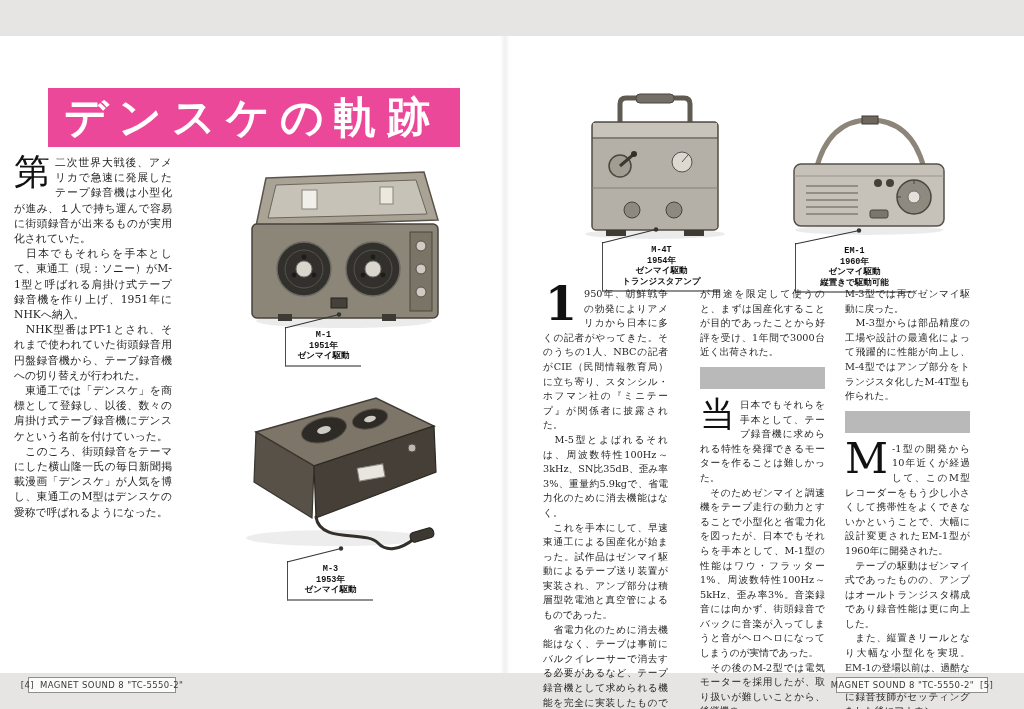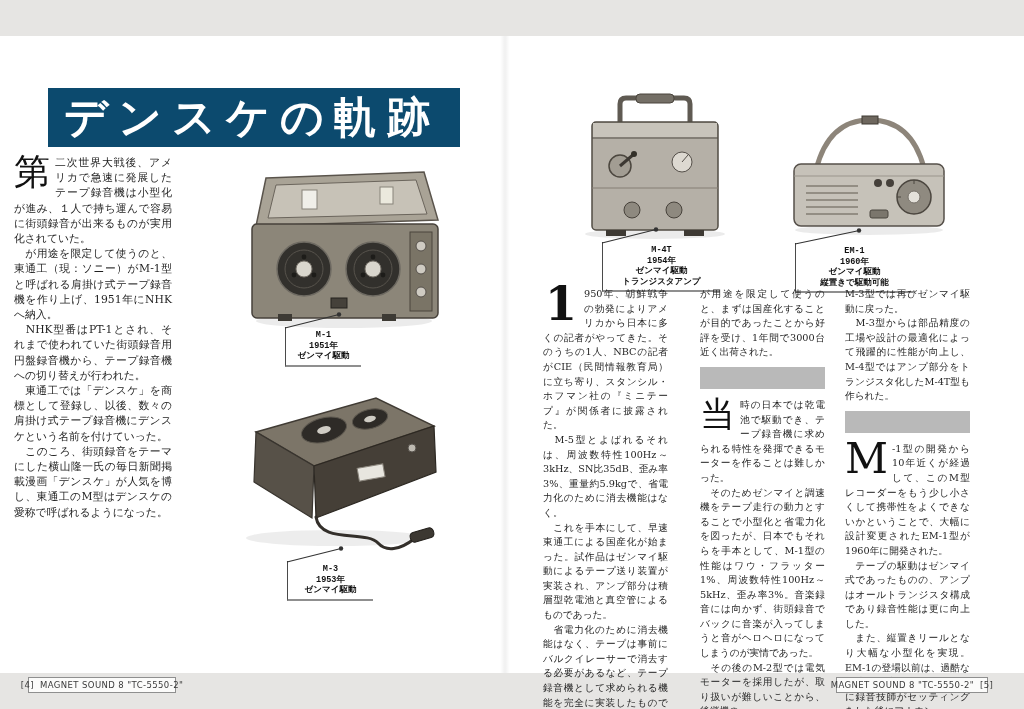--- a/index.html
+++ b/index.html
@@ -3,21 +3,21 @@
 <meta charset="utf-8">
 <style>
   * { margin:0; padding:0; box-sizing:border-box; }
   html,body { width:1024px; height:709px; }
   body { font-family:"DejaVu Serif","Liberation Serif",serif; background:#e6e5e3; }
   .screen { position:relative; width:1024px; height:709px; overflow:hidden; background:#e6e5e3; }
   .paper { position:absolute; left:0; top:36px; width:1024px; height:637px; background:#ffffff; }
   .gutter { position:absolute; left:500px; top:36px; width:10px; height:637px;
             background:linear-gradient(90deg, rgba(0,0,0,0) 0%, rgba(0,0,0,0.06) 50%, rgba(0,0,0,0) 100%); }
   .title-banner { position:absolute; left:48px; top:88px; width:412px; height:59px;
-            background:#0c4a6e; color:#ffffff; font-size:43px; line-height:58px;
+            background:#ec4899; color:#ffffff; font-size:43px; line-height:58px;
             padding-left:16px; letter-spacing:10px; font-weight:bold; white-space:nowrap; overflow:hidden; }
   .col { position:absolute; text-align:justify; color:#1e1e1e; }
   .col p { margin:0; }
   .col-left { left:14px; top:155px; width:158px; font-size:10.8px; line-height:15.2px; }
   .col-r { top:287px; width:125px; font-size:9.7px; line-height:14.6px; }
   #col1 { left:543px; } #col2 { left:700px; } #col3 { left:845px; }
   .dropcap { float:left; color:#111; }
   .dc-dai { font-size:36px; line-height:30px; padding:2px 5px 0 0; }
   .dc-one { font-size:46px; line-height:32px; padding:1px 7px 0 2px; font-weight:bold; }
   .dc-tou { font-size:35px; line-height:29px; padding:2px 5px 0 0; }
@@ -41,21 +41,21 @@
 
 <div class="screen">
   <div class="paper"></div>
   <div class="gutter"></div>
 
   <div class="title-banner">デンスケの軌跡</div>
 
   <div class="col col-left">
     <p class="para"><span class="dropcap dc-dai">第</span><span>二次世界大戦後、アメリカで急速に発展したテープ録音機は小型化が進み、１人で持ち運んで容易に街頭録音が出来るものが実用化されていた。</span></p>
     <div>
-        <p class="para">　が用途を限定して使うのと、東通工（現：ソニー）がM-1型と呼ばれる肩掛け式テープ録音機を作り上げ、1951年にNHKへ納入。</p>
+        <p class="para">　日本でもそれらを手本として、東通工（現：ソニー）がM-1型と呼ばれる肩掛け式テープ録音機を作り上げ、1951年にNHKへ納入。</p>
         <p class="para">　NHK型番はPT-1とされ、それまで使われていた街頭録音用円盤録音機から、テープ録音機への切り替えが行われた。</p>
         <p class="para">　東通工では「デンスケ」を商標として登録し、以後、数々の肩掛け式テープ録音機にデンスケという名前を付けていった。</p>
         <p class="para">　このころ、街頭録音をテーマにした横山隆一氏の毎日新聞掲載漫画「デンスケ」が人気を博し、東通工のM型はデンスケの愛称で呼ばれるようになった。</p>
       </div>
   </div>
 
   <svg class="photo" style="left:232px; top:168px;" width="214" height="164" viewBox="0 0 214 164">
     <ellipse cx="112" cy="153" rx="88" ry="7" fill="#000" opacity="0.08"></ellipse>
     <polygon points="34,10 192,4 206,52 24,58" fill="#a9a396" stroke="#5a544c" stroke-width="1.5"></polygon>
     <polygon points="44,17 184,12 195,46 36,50" fill="#c7c2b7" stroke="#6b655c" stroke-width="1"></polygon>
@@ -186,21 +186,21 @@
         <p class="para">　これを手本にして、早速東通工による国産化が始まった。試作品はゼンマイ駆動によるテープ送り装置が実装され、アンプ部分は積層型乾電池と真空管によるものであった。</p>
         <p class="para">　省電力化のために消去機能はなく、テープは事前にバルクイレーサーで消去する必要があるなど、テープ録音機として求められる機能を完全に実装したものではなかったが、録音のプロ</p>
       </div>
   </div>
 
   <div class="col col-r" id="col2">
     <div>
         <p class="para">が用途を限定して使うのと、まずは国産化することが目的であったことから好評を受け、1年間で3000台近く出荷された。</p>
       </div>
     <div class="divider"></div>
-    <p class="para"><span class="dropcap dc-tou">当</span><span>時の日本では乾電池で駆動でき、テープ録音機に求められる特性を発揮できるモーターを作ることは難しかった。</span></p>
+    <p class="para"><span class="dropcap dc-tou">当</span><span>日本でもそれらを手本として、テープ録音機に求められる特性を発揮できるモーターを作ることは難しかった。</span></p>
     <div>
         <p class="para">　そのためゼンマイと調速機をテープ走行の動力とすることで小型化と省電力化を図ったが、日本でもそれらを手本として、M-1型の性能はワウ・フラッター1%、周波数特性100Hz～5kHz、歪み率3%。音楽録音には向かず、街頭録音でバックに音楽が入ってしまうと音がヘロヘロになってしまうのが実情であった。</p>
         <p class="para">　その後のM-2型では電気モーターを採用したが、取り扱いが難しいことから、後継機の</p>
       </div>
   </div>
 
   <div class="col col-r" id="col3">
     <div>
         <p class="para">M-3型では再びゼンマイ駆動に戻った。</p>
         <p class="para">　M-3型からは部品精度の工場や設計の最適化によって飛躍的に性能が向上し、M-4型ではアンプ部分をトランジスタ化したM-4T型も作られた。</p>

